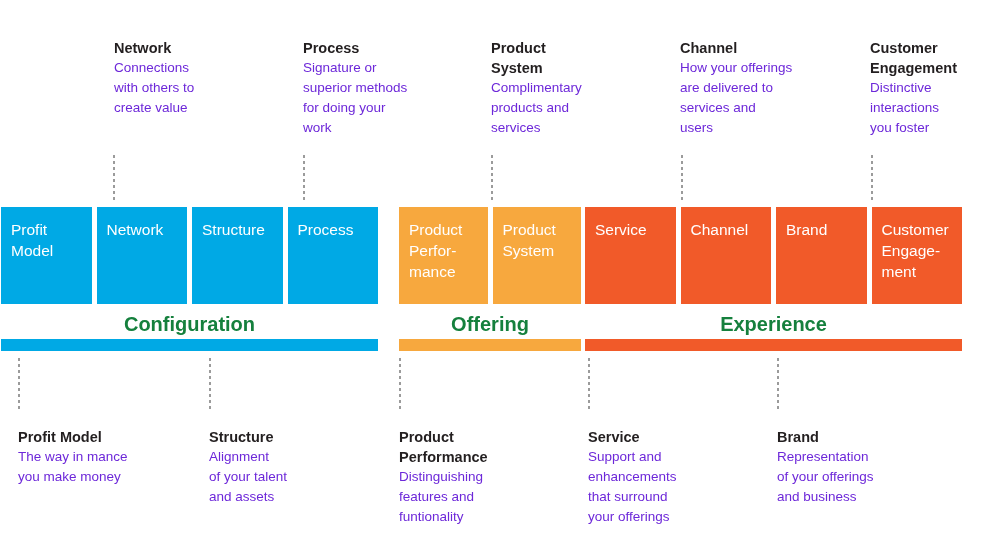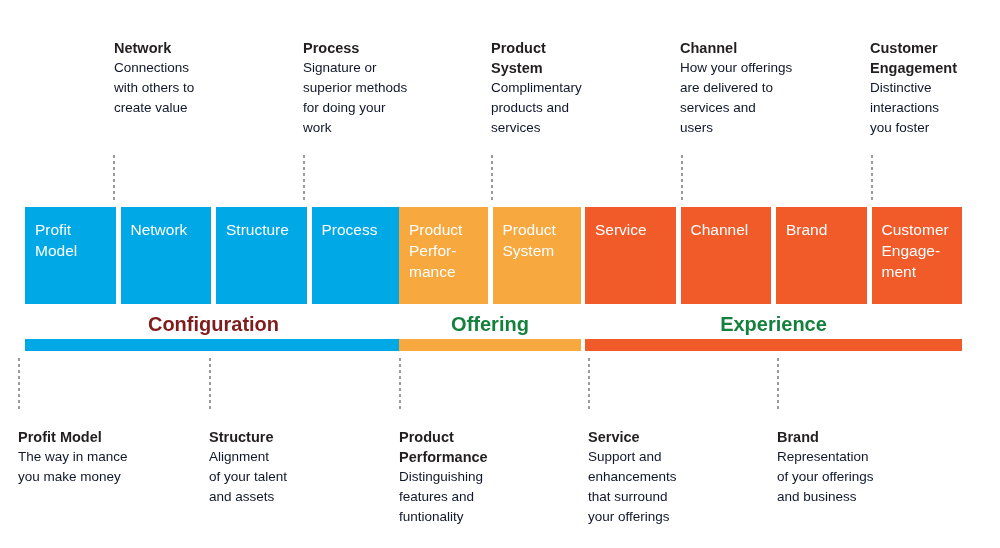--- a/index.html
+++ b/index.html
@@ -11,21 +11,21 @@
     overflow:hidden;
     border-radius:21px;
   }
   
   .ann{position:absolute;width:158px;}
   .ann-title{
     font-size:14.5px;font-weight:bold;color:#231f20;
     line-height:20px;white-space:pre-line;
   }
   .ann-body{
-    font-size:13.5px;color:#0f172a;
+    font-size:13.5px;color:#6d28d9;
     line-height:20px;white-space:pre-line;
   }
   
   .connector{
     position:absolute;width:2px;
     background:repeating-linear-gradient(to bottom,#9b9b9b 0 3px,transparent 3px 6px);
   }
   .connector.top-c{top:155px;height:47px;}
   .connector.bot-c{top:358px;height:54px;}
   
@@ -35,21 +35,21 @@
     flex:1;color:#ffffff;font-size:15.5px;line-height:21px;
     padding:12px 8px 0 10px;box-sizing:border-box;white-space:pre-line;
   }
   .g-blue .box{background:#00a9e5;}
   .g-orange .box{background:#f7a83e;}
   .g-red .box{background:#f15a29;}
   .cat-label{
     margin-top:9px;height:23px;text-align:center;
     font-size:20px;font-weight:bold;
   }
-  .g-blue .cat-label{color:#7f1d1d;}
+  .g-blue .cat-label{color:#15803d;}
   .g-orange .cat-label{color:#15803d;}
   .g-red .cat-label{color:#15803d;}
   .bar{height:12px;margin-top:3px;}
   .g-blue .bar{background:#00a9e5;}
   .g-orange .bar{background:#f7a83e;}
   .g-red .bar{background:#f15a29;}
 </style>
 </head>
 <body>
 
@@ -89,21 +89,21 @@
 interactions
 you foster</div>
   </div>
 
   <div class="connector top-c" style="left:113px"></div>
   <div class="connector top-c" style="left:303px"></div>
   <div class="connector top-c" style="left:491px"></div>
   <div class="connector top-c" style="left:681px"></div>
   <div class="connector top-c" style="left:871px"></div>
 
-  <div class="group g-blue" style="left:25px;width:377px">
+  <div class="group g-blue" style="left:1px;width:377px">
     <div class="row">
       <div class="box">Profit
 Model</div>
       <div class="box">Network</div>
       <div class="box">Structure</div>
       <div class="box">Process</div>
     </div>
     <div class="cat-label">Configuration</div>
     <div class="bar"></div>
   </div>

